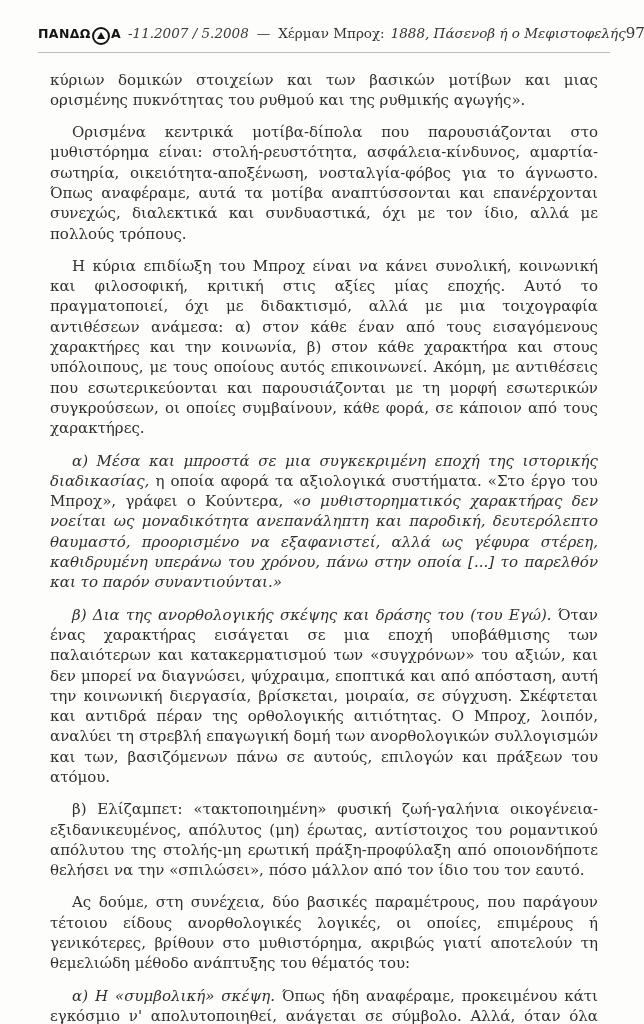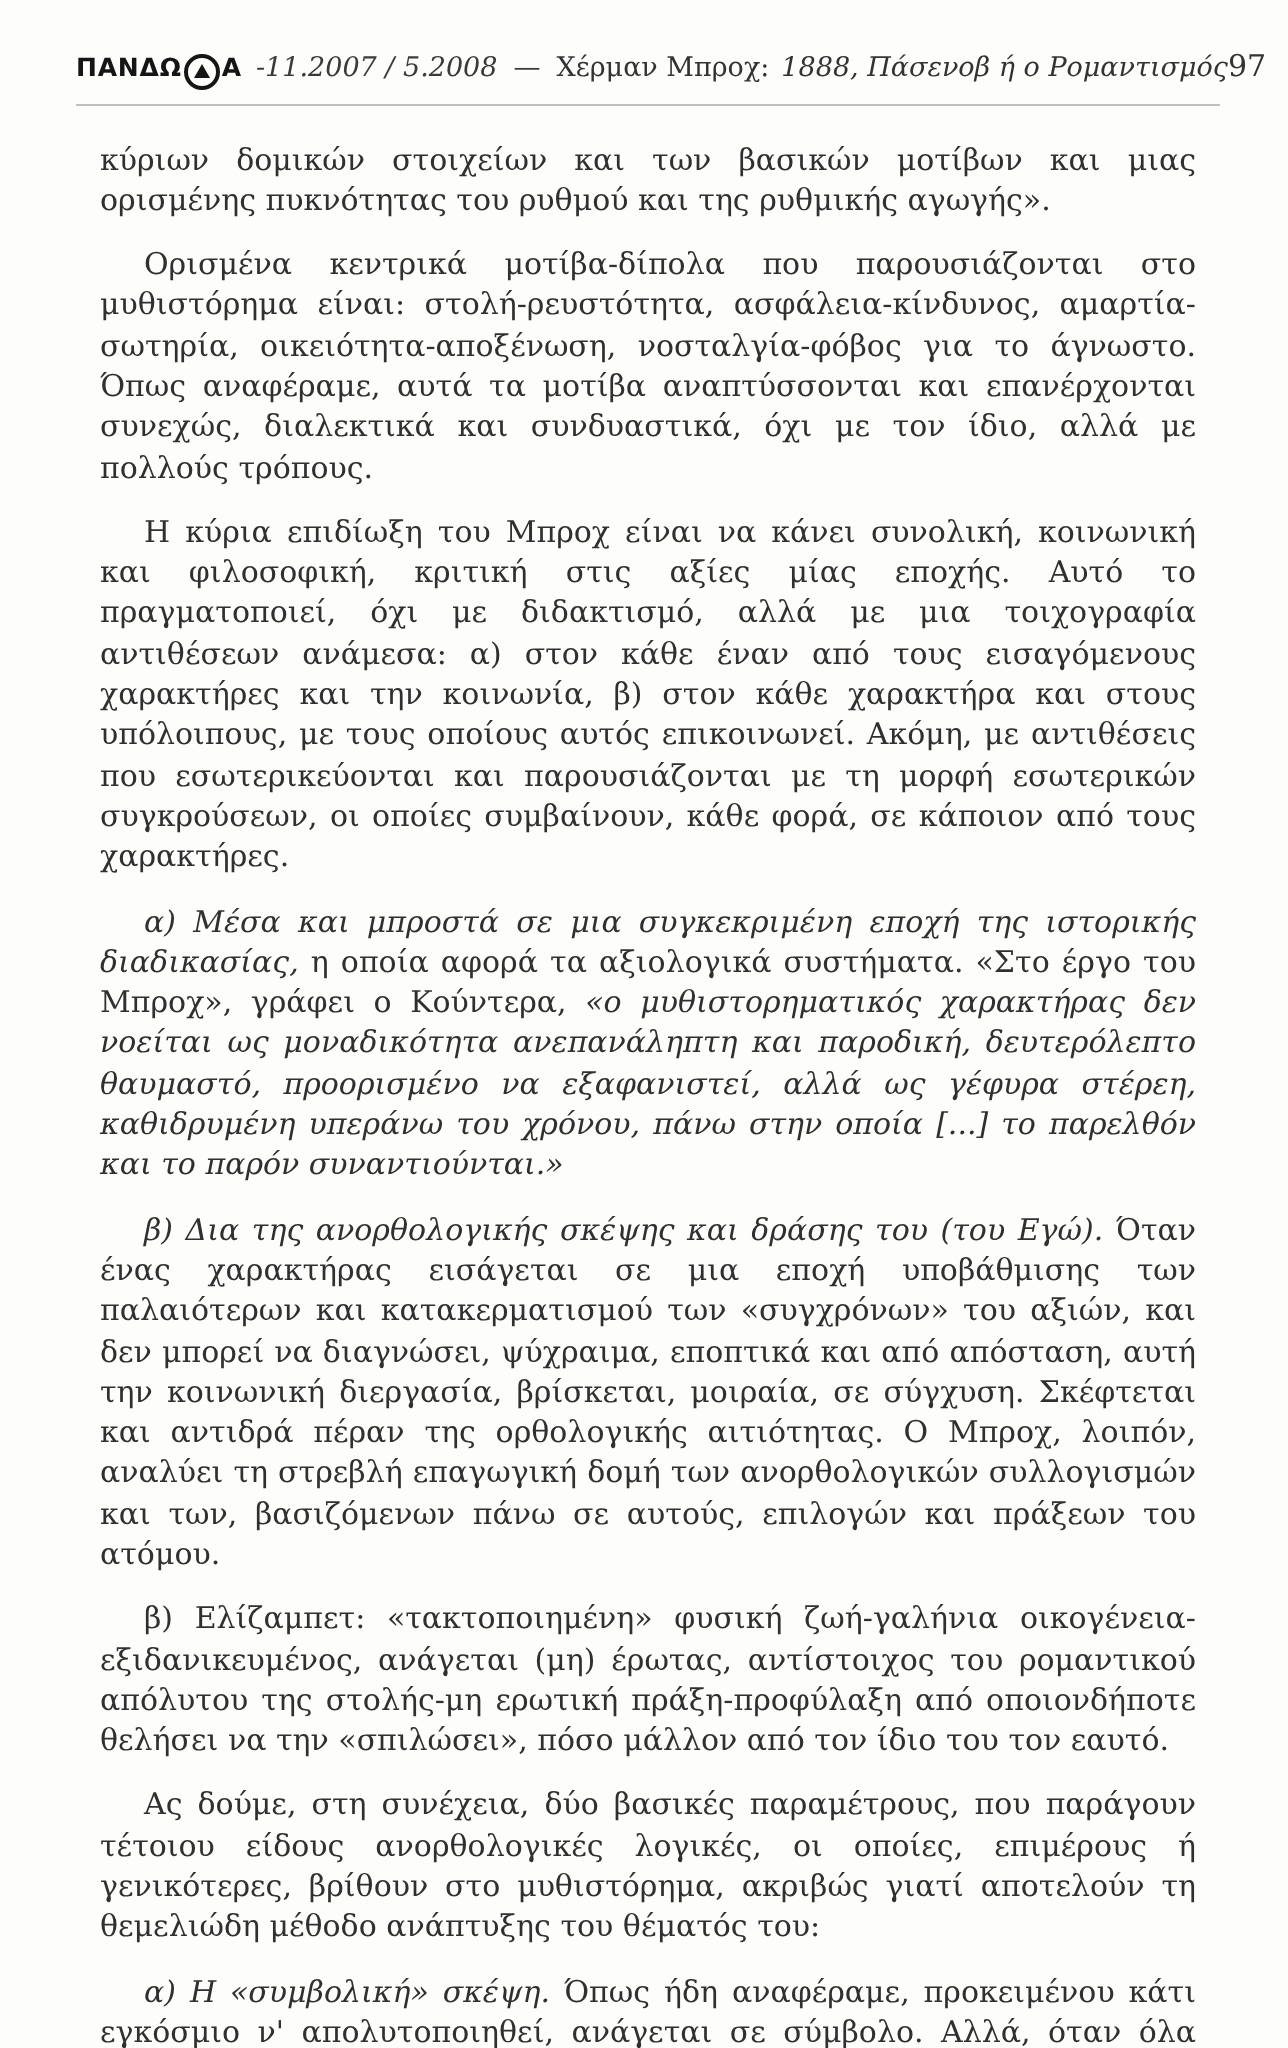--- a/index.html
+++ b/index.html
@@ -78,29 +78,29 @@
       <span class="logo">
         <span>ΠΑΝΔΩ</span>
         <span class="emblem">
             <span class="tri"></span>
           </span>
         <span>Α</span>
       </span>
       <span class="issue">-11.2007 / 5.2008</span>
       <span class="separator">—</span>
       <span class="author">Χέρμαν Μπροχ:</span>
-      <span class="title">1888, Πάσενοβ ή ο Ρομαντισμός</span>
+      <span class="title">1888, Πάσενοβ ή ο Μεφιστοφελής</span>
       <span class="pageno">97</span>
     </div>
     <div class="rule"></div>
   </header>
 
   <main class="body-text">
       <p class=""><span>κύριων δομικών στοιχείων και των βασικών μοτίβων και μιας ορισμένης πυκνότητας του ρυθμού και της ρυθμικής αγωγής».</span></p>
       <p class="indent"><span>Ορισμένα κεντρικά μοτίβα-δίπολα που παρουσιάζονται στο μυθιστόρημα είναι: στολή-ρευστότητα, ασφάλεια-κίνδυνος, αμαρτία-σωτηρία, οικειότητα-αποξένωση, νοσταλγία-φόβος για το άγνωστο. Όπως αναφέραμε, αυτά τα μοτίβα αναπτύσσονται και επανέρχονται συνεχώς, διαλεκτικά και συνδυαστικά, όχι με τον ίδιο, αλλά με πολλούς τρόπους.</span></p>
       <p class="indent"><span>Η κύρια επιδίωξη του Μπροχ είναι να κάνει συνολική, κοινωνική και φιλοσοφική, κριτική στις αξίες μίας εποχής. Αυτό το πραγματοποιεί, όχι με διδακτισμό, αλλά με μια τοιχογραφία αντιθέσεων ανάμεσα: α) στον κάθε έναν από τους εισαγόμενους χαρακτήρες και την κοινωνία, β) στον κάθε χαρακτήρα και στους υπόλοιπους, με τους οποίους αυτός επικοινωνεί. Ακόμη, με αντιθέσεις που εσωτερικεύονται και παρουσιάζονται με τη μορφή εσωτερικών συγκρούσεων, οι οποίες συμβαίνουν, κάθε φορά, σε κάποιον από τους χαρακτήρες.</span></p>
       <p class="indent"><em>α) Μέσα και μπροστά σε μια συγκεκριμένη εποχή της ιστορικής διαδικασίας,</em><span> η οποία αφορά τα αξιολογικά συστήματα. «Στο έργο του Μπροχ», γράφει ο Κούντερα, </span><em>«ο μυθιστορηματικός χαρακτήρας δεν νοείται ως μοναδικότητα ανεπανάληπτη και παροδική, δευτερόλεπτο θαυμαστό, προορισμένο να εξαφανιστεί, αλλά ως γέφυρα στέρεη, καθιδρυμένη υπεράνω του χρόνου, πάνω στην οποία [...] το παρελθόν και το παρόν συναντιούνται.»</em></p>
       <p class="indent"><em>β) Δια της ανορθολογικής σκέψης και δράσης του (του Εγώ).</em><span> Όταν ένας χαρακτήρας εισάγεται σε μια εποχή υποβάθμισης των παλαιότερων και κατακερματισμού των «συγχρόνων» του αξιών, και δεν μπορεί να διαγνώσει, ψύχραιμα, εποπτικά και από απόσταση, αυτή την κοινωνική διεργασία, βρίσκεται, μοιραία, σε σύγχυση. Σκέφτεται και αντιδρά πέραν της ορθολογικής αιτιότητας. Ο Μπροχ, λοιπόν, αναλύει τη στρεβλή επαγωγική δομή των ανορθολογικών συλλογισμών και των, βασιζόμενων πάνω σε αυτούς, επιλογών και πράξεων του ατόμου.</span></p>
-      <p class="indent"><span>β) Ελίζαμπετ: «τακτοποιημένη» φυσική ζωή-γαλήνια οικογένεια-εξιδανικευμένος, ανάγεται (μη) έρωτας, αντίστοιχος του ρομαντικού απόλυτου της στολής-μη ερωτική πράξη-προφύλαξη από οποιονδήποτε θελήσει να την «σπιλώσει», πόσο μάλλον από τον ίδιο του τον εαυτό.</span></p>
+      <p class="indent"><span>β) Ελίζαμπετ: «τακτοποιημένη» φυσική ζωή-γαλήνια οικογένεια-εξιδανικευμένος, απόλυτος (μη) έρωτας, αντίστοιχος του ρομαντικού απόλυτου της στολής-μη ερωτική πράξη-προφύλαξη από οποιονδήποτε θελήσει να την «σπιλώσει», πόσο μάλλον από τον ίδιο του τον εαυτό.</span></p>
       <p class="indent"><span>Ας δούμε, στη συνέχεια, δύο βασικές παραμέτρους, που παράγουν τέτοιου είδους ανορθολογικές λογικές, οι οποίες, επιμέρους ή γενικότερες, βρίθουν στο μυθιστόρημα, ακριβώς γιατί αποτελούν τη θεμελιώδη μέθοδο ανάπτυξης του θέματός του:</span></p>
       <p class="indent justify-last"><em>α) Η «συμβολική» σκέψη.</em><span> Όπως ήδη αναφέραμε, προκειμένου κάτι εγκόσμιο ν' απολυτοποιηθεί, ανάγεται σε σύμβολο. Αλλά, όταν όλα συμβολοποιούνται, συγχέονται με το σύμβολό τους και τελικά ταυτίζονται με αυτό: η Ελίζαμπετ γίνεται αμόλυντη Παρθένος-Παναγία, αλλά και γυναίκα-τοπίο «κάτι μη ανθρώπινο», ο Μπέρτραντ Μεφιστοφελής, κλπ. Έτσι, τα πραγματικά πρόσωπα που έχει γύρω του ένας χαμένος στα δάση των συμβόλων, όπως ο Πάσενοβ, χάνουν την ταυτότητά τους· κι αφού συγχέονται με σύμβολα, συγχέονται και μεταξύ τους. Επομένως, ο καθένας μπορεί να</span></p>
     </main>
 </div>
 
 </body></html>

